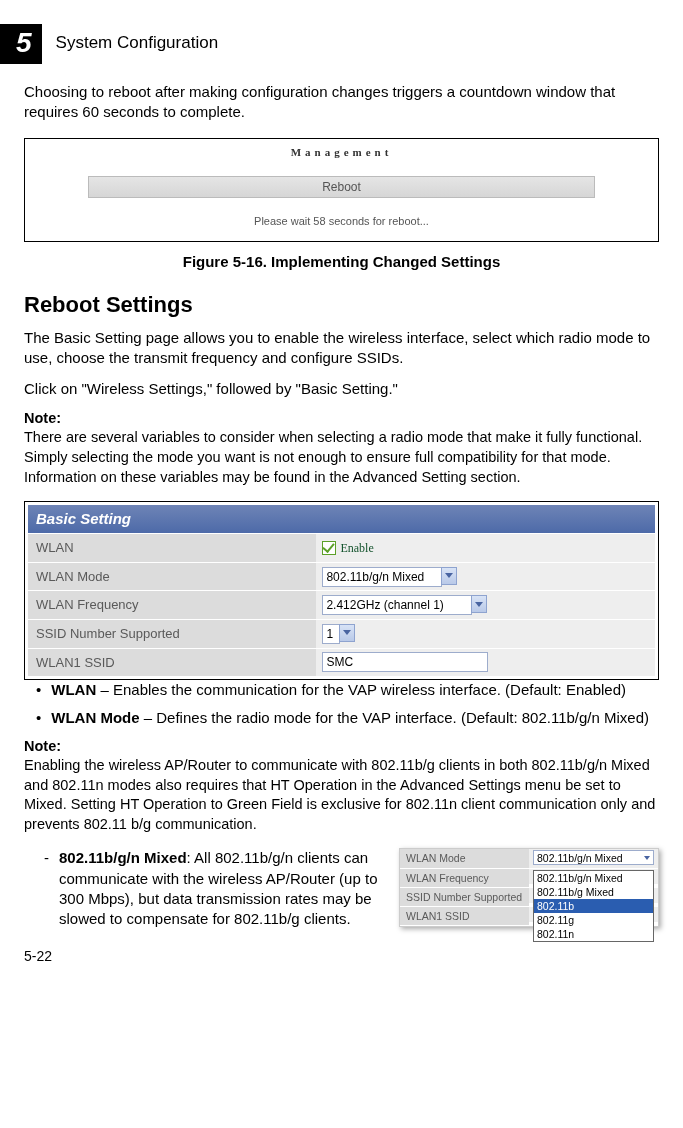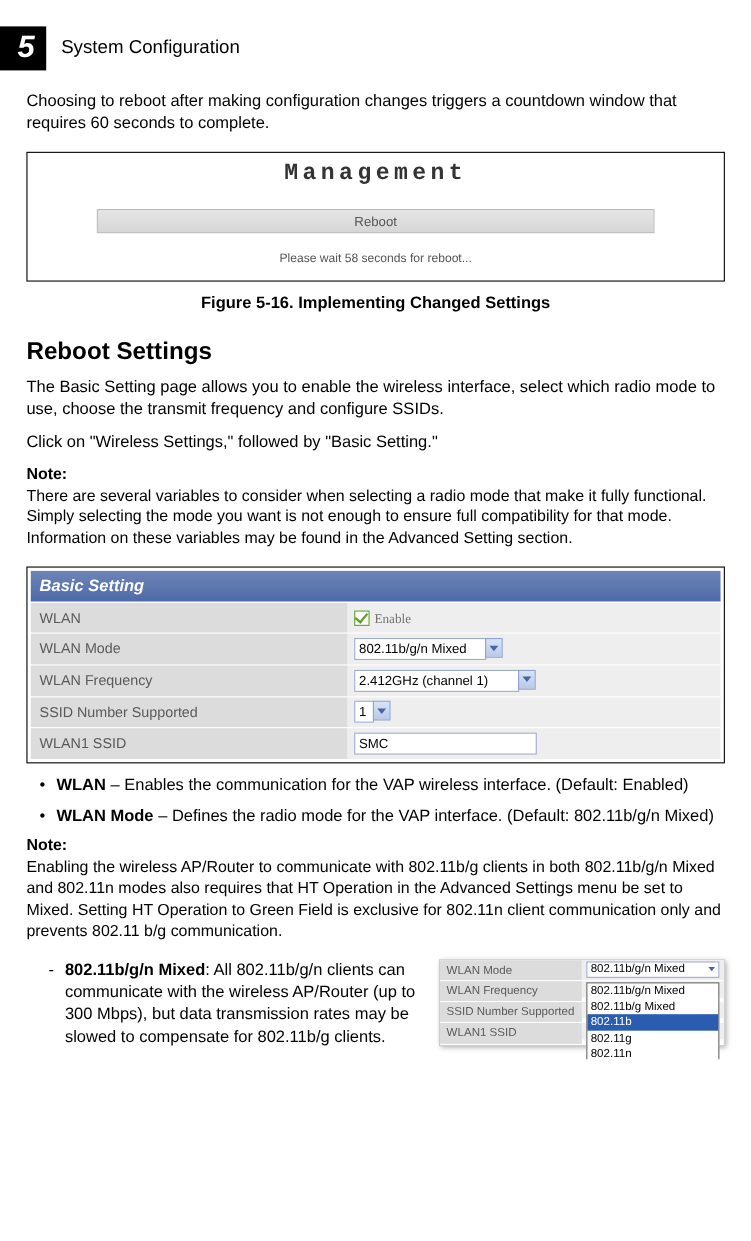--- a/index.html
+++ b/index.html
@@ -4,29 +4,29 @@
   <style>
     * { box-sizing: border-box; margin: 0; padding: 0; }
     body { font-family: Arial, Helvetica, sans-serif; background: #fff; width: 683px; font-size: 15px; color: #000; line-height: 1.35; }
     .page { padding: 24px 24px 10px 24px; }
     .header { display: flex; align-items: center; margin-bottom: 18px; margin-left: -24px; }
     .chapter-num-box { background: #000; color: #fff; font-size: 28px; font-weight: bold; font-style: italic; padding: 0 10px 2px 16px; margin-right: 14px; }
     .chapter-title { font-family: Arial; font-size: 17px; }
     .body-para { margin: 0 0 16px 0; font-size: 15px; }
     .body-para2 { margin: 0 0 10px 0; font-size: 15px; }
     .figure-box { border: 1.5px solid #000; padding: 6px 0 12px 0; margin-bottom: 10px; }
-    .mgmt-title { text-align: center; font-weight: bold; font-family: Liberation Mono, monospace; letter-spacing: 4px; font-size: 21px; color: #333; margin-bottom: 4px; }
+    .mgmt-title { text-align: center; font-weight: bold; font-family: Liberation Serif, serif; letter-spacing: 4px; font-size: 11px; color: #333; margin-bottom: 4px; }
     .reboot-bar { width: 80%; margin: 16px auto; background: linear-gradient(#e5e5e5,#d6d6d6); border: 1px solid #bbb; text-align: center; font-size: 12px; color: #555; font-family: Verdana, Arial; padding: 2px 0; }
     .reboot-msg { text-align: center; font-size: 11px; color: #555; font-family: Verdana, Arial; margin-top: 4px; }
     .figure-caption { text-align: center; font-weight: bold; font-size: 15px; margin-bottom: 18px; }
     .h2 { font-size: 22px; font-weight: bold; font-family: Arial; margin-bottom: 8px; }
     .note-row { display: flex; margin-bottom: 14px; font-size: 14.5px; flex-direction: column; }
     .note-label { font-weight: bold; width: 50px; flex-shrink: 0; }
     .note-text { flex: 1; }
-    .figure-box2 { border: 1.5px solid #000; margin-bottom: 10px; padding: 3px; }
+    .figure-box2 { border: 1.5px solid #000; padding: 3px; }
     .bs-titlebar { background: linear-gradient(#6e84b6,#4d6aa8); color: #fff; font-family: Verdana, Arial; font-weight: bold; font-style: italic; font-size: 15px; padding: 4px 8px; }
     .bs-row { display: flex; border-top: 1px solid #fff; }
     .bs-label { width: 46%; background: #dcdcdc; color: #5a5a5a; font-family: Verdana, Arial; font-size: 13px; padding: 5px 8px; }
     .bs-val { flex: 1; background: #eee; padding: 3px 6px; display: flex; align-items: center; }
     .chk { width: 14px; height: 14px; border: 1.5px solid #5ca028; background: #fff; display: inline-flex; align-items: center; justify-content: center; margin-right: 4px; position: relative; }
     .chk:after { content: ""; position: absolute; left: 2px; top: -1px; width: 5px; height: 9px; border: solid #5ca028; border-width: 0 2px 2px 0; transform: rotate(40deg); }
     .sel, .txtin { font-family: Verdana, Arial; font-size: 12px; background: #fff; border: 1px solid #9daccc; padding: 1px 3px; height: 20px; }
     .sel-btn { width: 16px; height: 18px; background: linear-gradient(#d8e3f6,#b9c9e8); border: 1px solid #8ea3cf; display: inline-flex; align-items: center; justify-content: center; margin-left: -1px; vertical-align: top; }
     .sel-btn:after { content: ""; width: 0; height: 0; border-left: 4px solid transparent; border-right: 4px solid transparent; border-top: 5px solid #4964a1; }
     .sel-group { display: inline-flex; }
@@ -74,21 +74,21 @@
     <div class="note-label">Note:</div>
     <div class="note-text">There are several variables to consider when selecting a radio mode that make it fully functional. Simply selecting the mode you want is not enough to ensure full compatibility for that mode. Information on these variables may be found in the Advanced Setting section.</div>
   </div>
 
   <div class="figure-box2">
     <div class="bs-titlebar">Basic Setting</div>
     <div class="bs-row">
       <div class="bs-label">WLAN</div>
       <div class="bs-val">
         <span class="chk"></span>
-        <span style="font-family:Verdana;font-size:12px;color:#737373;">Enable</span>
+        <span style="font-family:Verdana;font-size:12px;color:#14532d;">Enable</span>
       </div>
     </div>
     <div class="bs-row">
       <div class="bs-label">WLAN Mode</div>
       <div class="bs-val">
         <span class="sel-group">
           <span class="sel" style="width:120px">802.11b/g/n Mixed</span>
           <span class="sel-btn"></span>
         </span>
       </div>
@@ -167,13 +167,14 @@
         <div class="dd-label">SSID Number Supported</div>
         <div class="dd-val" style="height:16px"></div>
       </div>
       <div class="dd-row">
         <div class="dd-label">WLAN1 SSID</div>
         <div class="dd-val" style="height:16px"></div>
       </div>
     </div>
   </div>
 
+  <div class="page-num">5-22</div>
 </div>
 
 </body></html>

